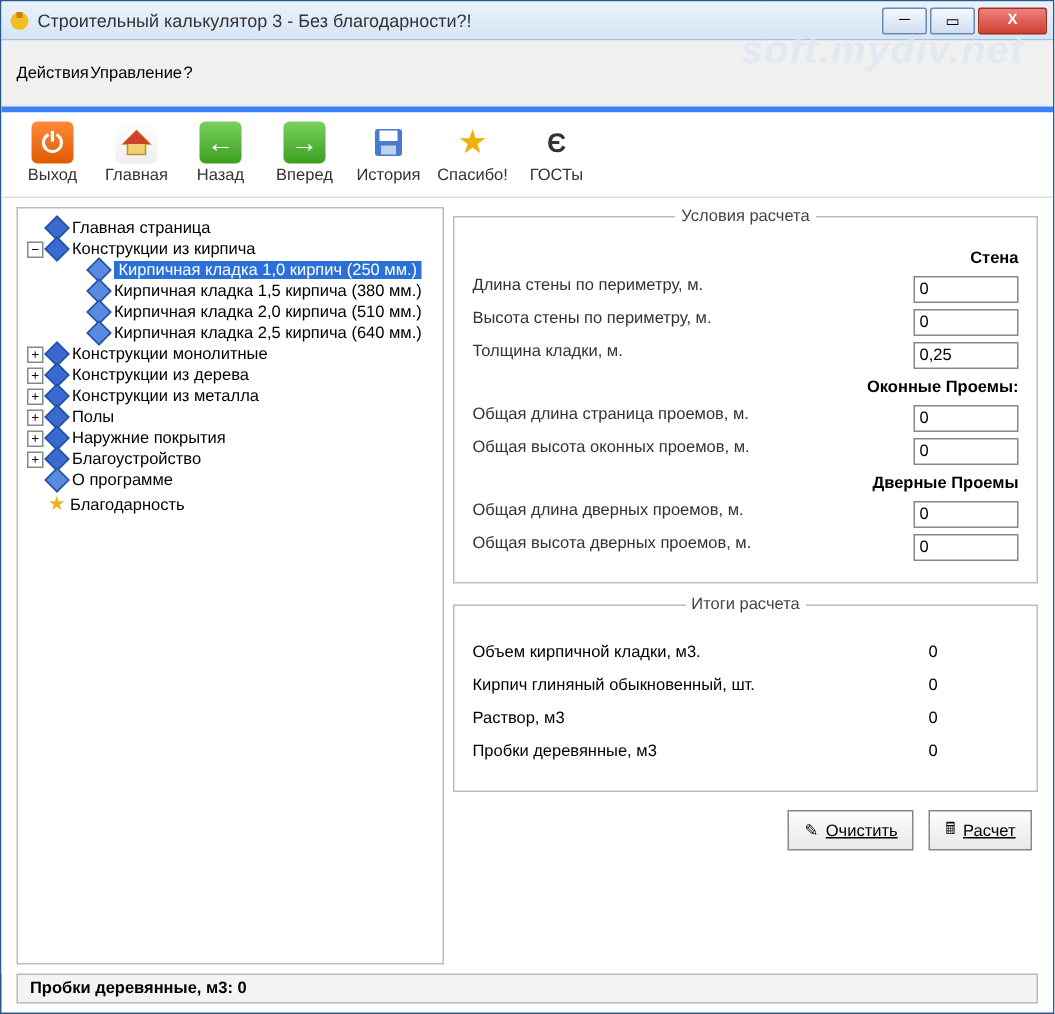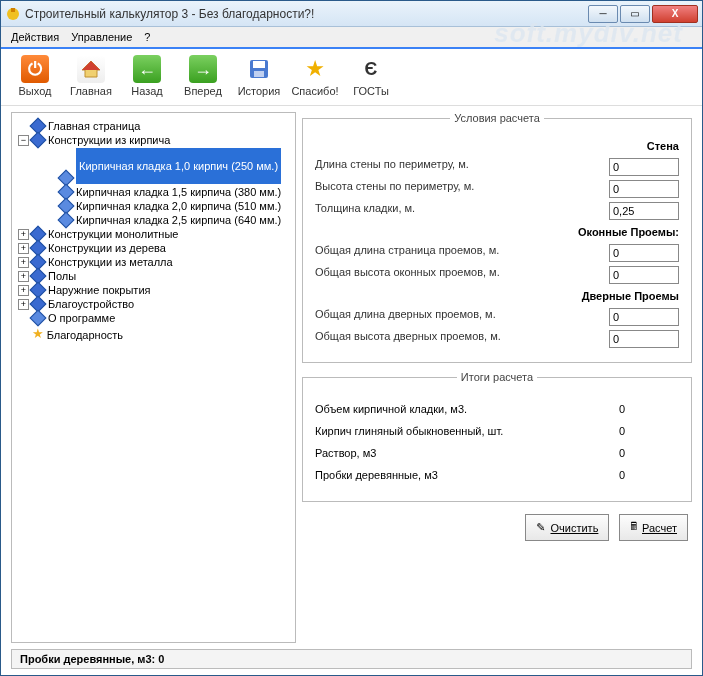--- a/index.html
+++ b/index.html
@@ -4,21 +4,21 @@
 <style>
 * { box-sizing: border-box; margin: 0; padding: 0; }
 body { font-family: Tahoma, Arial, sans-serif; font-size: 11px; background: #c8d8e8; width: 703px; height: 676px; overflow: hidden; }
 .window { border: 1px solid #2a5a8a; background: #fff; height: 676px; display: flex; flex-direction: column; }
 .titlebar { display: flex; align-items: center; height: 26px; background: linear-gradient(#eaf3fb, #d5e5f5); border-bottom: 1px solid #a8c0d8; padding: 0 4px; }
 .titlebar .app-icon { width: 16px; height: 16px; margin-right: 4px; }
 .titlebar .title { flex: 1; color: #333; font-size: 12px; }
 .winbtns { display: flex; gap: 0; }
 .winbtn { width: 30px; height: 18px; border: 1px solid #6a8ab0; background: linear-gradient(#f4f8fc,#d0e0f0); border-radius: 2px; margin-left: 2px; display: flex; align-items: center; justify-content: center; font-size: 10px; cursor: pointer; }
 .winbtn.close { width: 46px; background: linear-gradient(#f08080,#d04030); border-color: #a03020; color: #fff; font-weight: bold; }
-.menubar { display: flex; gap: 12px; padding: 4px 10px; background: #f0f0f0; border-bottom: 2px solid #3b82f6; }
+.menubar { display: flex; gap: 1px; padding: 16px 10px; background: #f0f0f0; border-bottom: 4px solid #3b82f6; }
 .menubar span { cursor: pointer; }
 .toolbar { display: flex; gap: 8px; padding: 6px 10px 8px; background: #fff; border-bottom: 1px solid #ddd; }
 .tbtn { display: flex; flex-direction: column; align-items: center; width: 48px; cursor: pointer; font-size: 11px; color: #333; }
 .tbtn .ticon { width: 28px; height: 28px; border-radius: 4px; display: flex; align-items: center; justify-content: center; margin-bottom: 2px; }
 .icon-exit { background: linear-gradient(#ff8a3a,#e05a00); color: #fff; font-size: 18px; font-weight: bold; }
 .icon-home { background: linear-gradient(#fff,#eee); }
 .icon-back { background: linear-gradient(#7bd060,#3aa020); color: #fff; font-size: 18px; font-weight: bold; }
 .icon-fwd { background: linear-gradient(#7bd060,#3aa020); color: #fff; font-size: 18px; font-weight: bold; }
 .icon-hist { background: #fff; }
 .icon-thanks { background: #fff; color: #f0b000; font-size: 22px; }
@@ -26,21 +26,21 @@
 .content { flex: 1; display: flex; gap: 6px; padding: 6px 10px; background: #fff; overflow: hidden; }
 .tree { width: 285px; border: 1px solid #bbb; padding: 6px 4px; overflow: auto; background: #fff; }
 .tree ul { list-style: none; padding-left: 14px; }
 .tree > ul { padding-left: 2px; }
 .tree li { white-space: nowrap; padding: 1px 0; display: flex; align-items: flex-end; }
 .tree li .exp { width: 11px; height: 11px; border: 1px solid #888; display: inline-flex; align-items: center; justify-content: center; font-size: 9px; line-height: 1; margin-right: 3px; cursor: pointer; background: #fff; }
 .tree li .noexp { width: 11px; display: inline-block; margin-right: 3px; }
 .node-icon { width: 12px; height: 12px; display: inline-block; margin-right: 4px; transform: rotate(45deg); background: #3a6ad0; border: 1px solid #2050a0; }
 .node-icon.page { background: #5a8ae0; }
 .star-icon { color: #f0b020; font-size: 13px; margin-right: 3px; }
-.tree .sel { background: #2a70d8; color: #fff; padding: 12px 3px; }
+.tree .sel { background: #2a70d8; color: #fff; padding: 0 3px; }
 .right { flex: 1; display: flex; flex-direction: column; gap: 8px; }
 fieldset { border: 1px solid #bbb; padding: 10px 12px; font-size: 11px; }
 legend { padding: 0 4px; color: #444; text-align: center; }
 .section-h { font-weight: bold; margin: 6px 0 6px; text-align: right; }
 .row { display: flex; align-items: flex-start; justify-content: space-between; margin: 4px 0; gap: 8px; }
 .row label { flex: 1; color: #333; }
 .row input { width: 70px; border: 1px solid #888; padding: 2px 3px; font-size: 11px; text-align: left; }
 .results .rrow { display: flex; justify-content: space-between; margin: 10px 0; }
 .rrow .rlabel { flex: 1; }
 .rrow .rval { width: 60px; text-align: left; }

